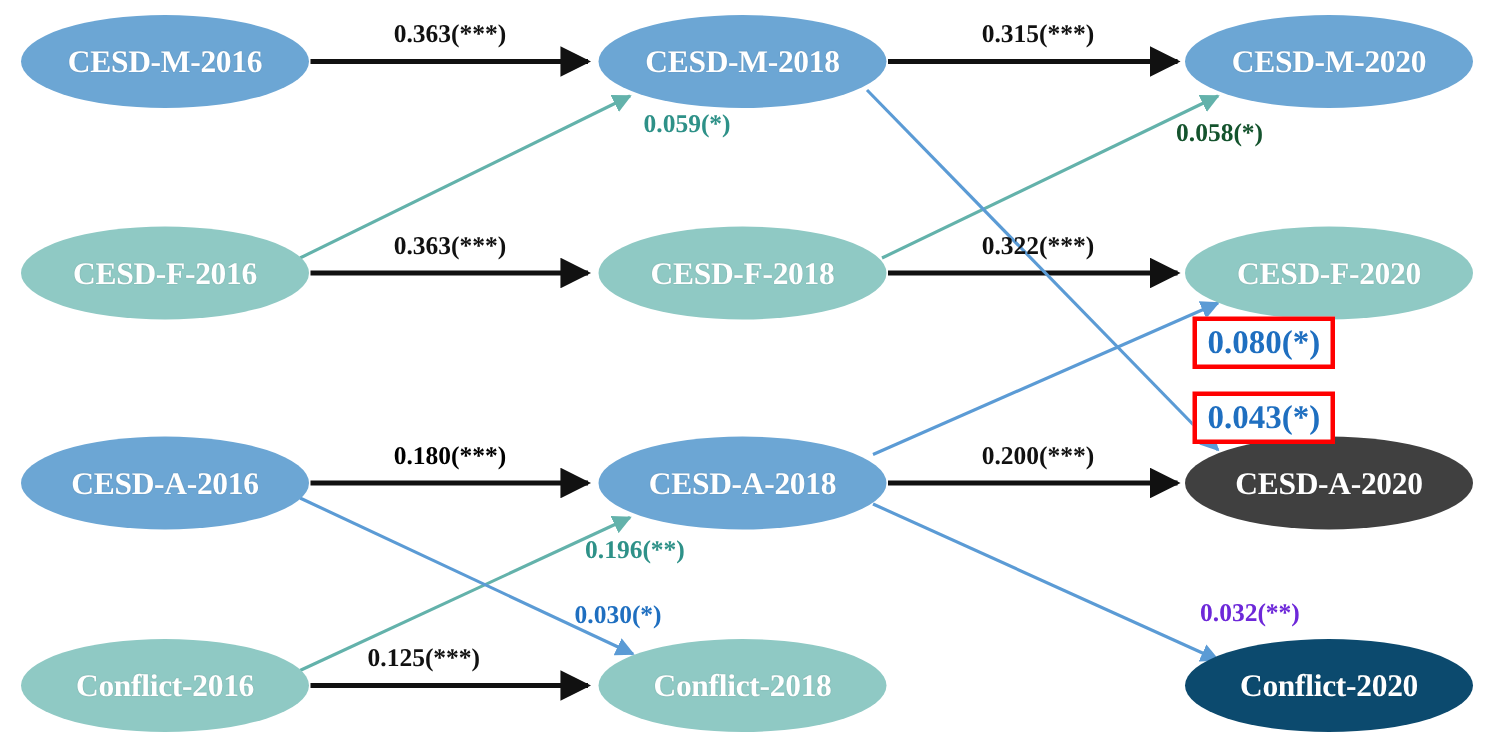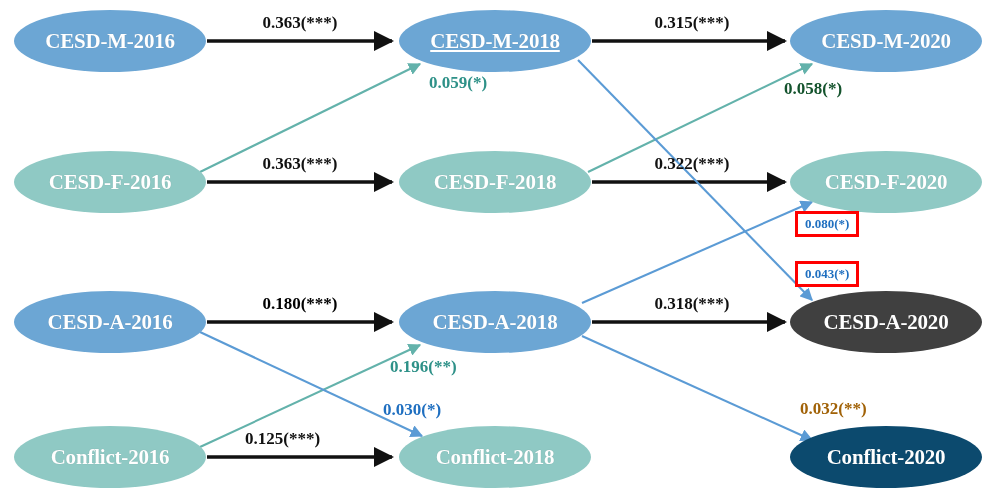--- a/index.html
+++ b/index.html
@@ -27,21 +27,21 @@
   .lbl{
     position:absolute;
     font-weight:bold;
     font-size:17px;
     white-space:nowrap;
     line-height:1;
   }
   .lbl-box{
     position:absolute;
     font-weight:bold;
-    font-size:13px;
+    font-size:22px;
     white-space:nowrap;
     color:#1F6FC0;
     border:3px solid #FF0000;
     background:#ffffff;
     padding:3px 7px 4px 7px;
     line-height:1;
     box-sizing:border-box;
   }
 </style>
 </head>
@@ -76,21 +76,21 @@
         <line x1="200" y1="447" x2="420" y2="345" stroke="#63B2AB" stroke-width="2.1" marker-end="url(#ah-teal)"></line>
         <line x1="200" y1="332" x2="422" y2="436" stroke="#5B9BD5" stroke-width="2.1" marker-end="url(#ah-blue)"></line>
         <line x1="582" y1="336" x2="812" y2="440" stroke="#5B9BD5" stroke-width="2.1" marker-end="url(#ah-blue)"></line>
       </g>
   </svg>
 
   <div id="node-layer">
       <div class="node" style="left: 14px; top: 10px; width: 192px; height: 62px; background: rgb(108, 166, 212);">
         <span>CESD-M-2016</span>
       </div>
-      <div class="node" style="left: 399px; top: 10px; width: 192px; height: 62px; background: rgb(108, 166, 212); text-decoration: underline;">
+      <div class="node" style="left: 399px; top: 10px; width: 192px; height: 62px; background: rgb(108, 166, 212);">
         <span>CESD-M-2018</span>
       </div>
       <div class="node" style="left: 790px; top: 10px; width: 192px; height: 62px; background: rgb(108, 166, 212);">
         <span>CESD-M-2020</span>
       </div>
       <div class="node" style="left: 14px; top: 151px; width: 192px; height: 62px; background: rgb(143, 201, 196);">
         <span>CESD-F-2016</span>
       </div>
       <div class="node" style="left: 399px; top: 151px; width: 192px; height: 62px; background: rgb(143, 201, 196);">
         <span>CESD-F-2018</span>
@@ -116,24 +116,24 @@
       <div class="node" style="left: 790px; top: 426px; width: 192px; height: 62px; background: #0c4a6e;">
         <span>Conflict-2020</span>
       </div>
     </div>
   <div id="label-layer">
       <div class="lbl" style="color: rgb(17, 17, 17); left: 245px; top: 14px; width: 110px; text-align: center;">0.363(***)</div>
       <div class="lbl" style="color: rgb(17, 17, 17); left: 637px; top: 14px; width: 110px; text-align: center;">0.315(***)</div>
       <div class="lbl" style="color: rgb(17, 17, 17); left: 245px; top: 155px; width: 110px; text-align: center;">0.363(***)</div>
       <div class="lbl" style="color: rgb(17, 17, 17); left: 637px; top: 155px; width: 110px; text-align: center;">0.322(***)</div>
       <div class="lbl" style="color: #000000; left: 245px; top: 295px; width: 110px; text-align: center;">0.180(***)</div>
-      <div class="lbl" style="color: rgb(17, 17, 17); left: 637px; top: 295px; width: 110px; text-align: center;">0.318(***)</div>
+      <div class="lbl" style="color: rgb(17, 17, 17); left: 637px; top: 295px; width: 110px; text-align: center;">0.200(***)</div>
       <div class="lbl" style="color: rgb(17, 17, 17); left: 245px; top: 430px; width: 110px; text-align: left;">0.125(***)</div>
       <div class="lbl" style="color: rgb(46, 145, 136); left: 429px; top: 74px;">0.059(*)</div>
       <div class="lbl" style="color: #14532d; left: 784px; top: 80px;">0.058(*)</div>
       <div class="lbl-box" style="left: 795px; top: 261px;">0.043(*)</div>
       <div class="lbl-box" style="left: 795px; top: 211px;">0.080(*)</div>
       <div class="lbl" style="color: rgb(46, 145, 136); left: 390px; top: 358px;">0.196(**)</div>
       <div class="lbl" style="color: rgb(31, 111, 192); left: 383px; top: 401px;">0.030(*)</div>
-      <div class="lbl" style="color: #a16207; left: 800px; top: 400px;">0.032(**)</div>
+      <div class="lbl" style="color: #6d28d9; left: 800px; top: 400px;">0.032(**)</div>
     </div>
 
 </div>
 
 </body></html>

